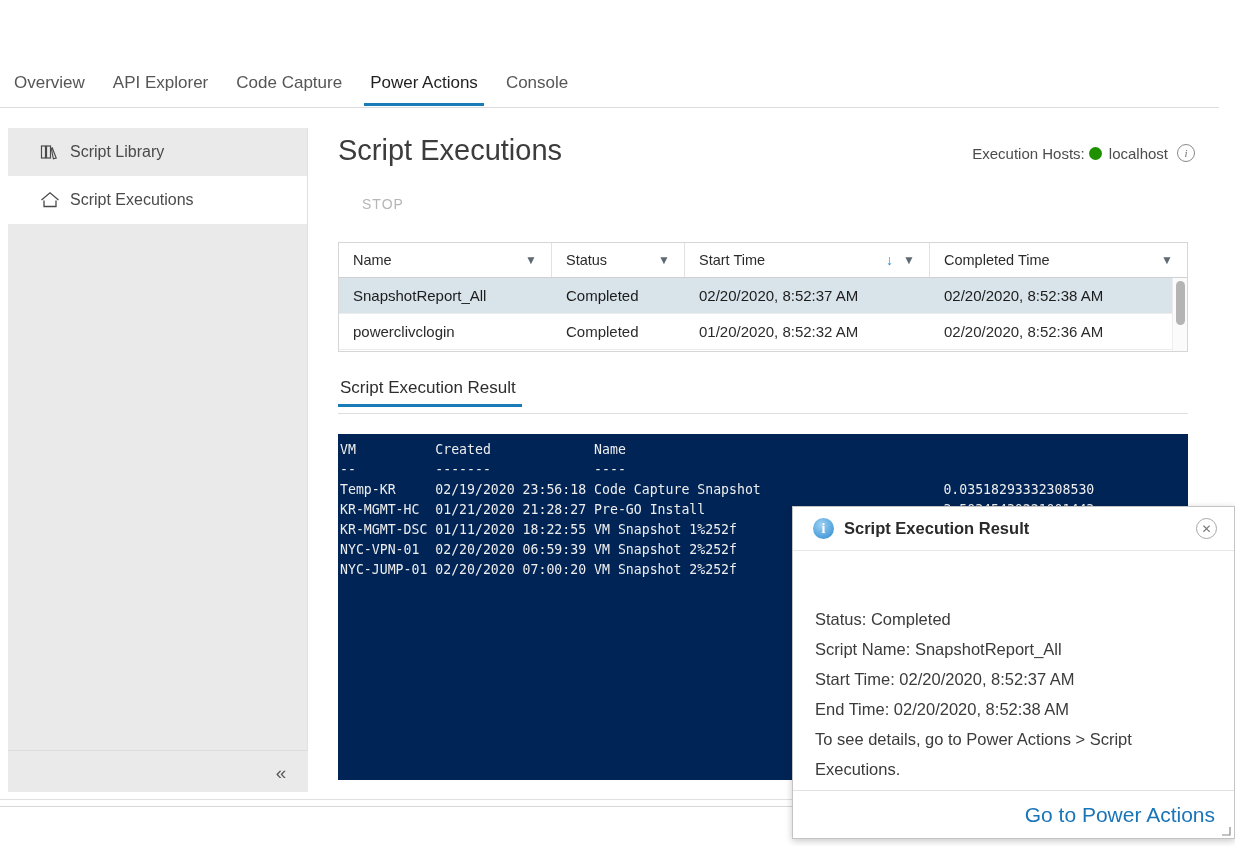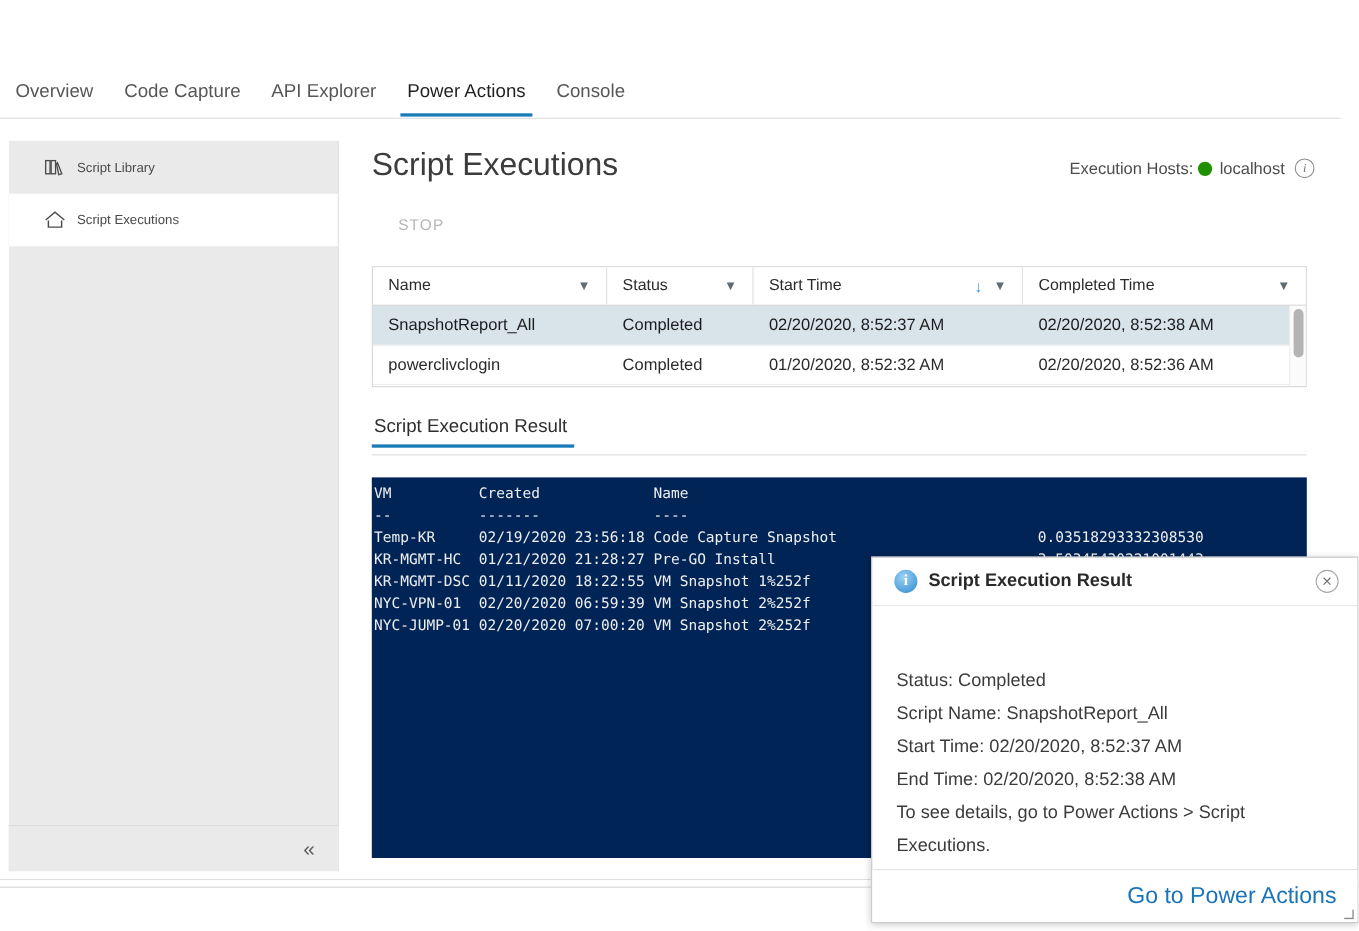--- a/index.html
+++ b/index.html
@@ -32,21 +32,21 @@
     height: 3px; background: #1a7bb9;
   }
 
   
   .sidebar {
     position: absolute; left: 8px; top: 128px; width: 300px; height: 664px;
     background: #eaeaea; border-right: 1px solid #e0e0e0;
   }
   .side-item {
     position: relative; height: 48px; display: flex; align-items: center;
-    padding-left: 32px; font-size: 12px; color: #4a4a4a; cursor: pointer;
+    padding-left: 32px; font-size: 16px; color: #4a4a4a; cursor: pointer;
   }
   .side-item.active { background: #ffffff; }
   .side-item .ico { width: 24px; height: 20px; margin-right: 6px; display:flex; align-items:center; }
   .side-spacer { height: 520px; }
   .side-footer {
     position: absolute; left: 0; bottom: 0; width: 300px; height: 42px;
     border-top: 1px solid #dddddd; background: #eaeaea;
   }
   .collapse-btn {
     position: absolute; right: 14px; top: 8px; width: 26px; height: 26px;
@@ -174,22 +174,22 @@
   }
 </style>
 </head>
 <body>
 
 <div class="app">
 
 
   <div class="tabbar">
     <div class="tab">Overview</div>
+    <div class="tab">API Explorer</div>
     <div class="tab">Code Capture</div>
-    <div class="tab">API Explorer</div>
     <div class="tab active">Power Actions</div>
     <div class="tab">Console</div>
   </div>
 
   <div class="sidebar">
     <div class="side-item">
       <span class="ico">
         <svg width="19" height="18" viewBox="0 0 19 18">
           <rect x="1.5" y="3" width="4" height="12" fill="none" stroke="#4a4a4a" stroke-width="1.2"></rect>
           <rect x="6.5" y="3" width="4" height="12" fill="none" stroke="#4a4a4a" stroke-width="1.2"></rect>

